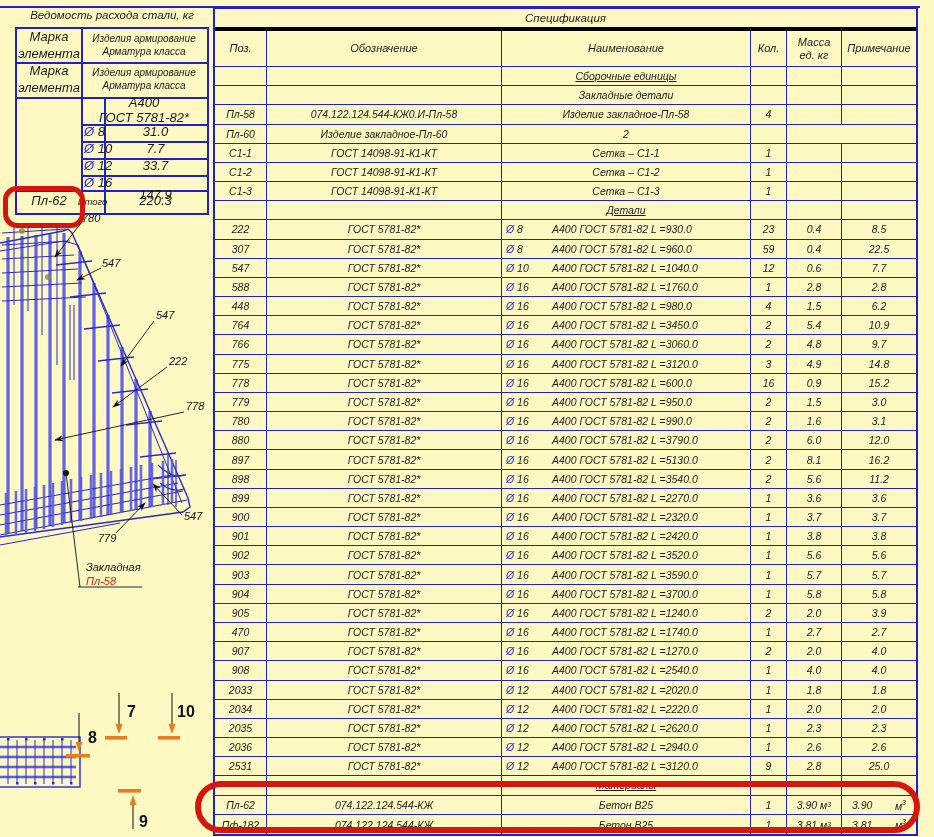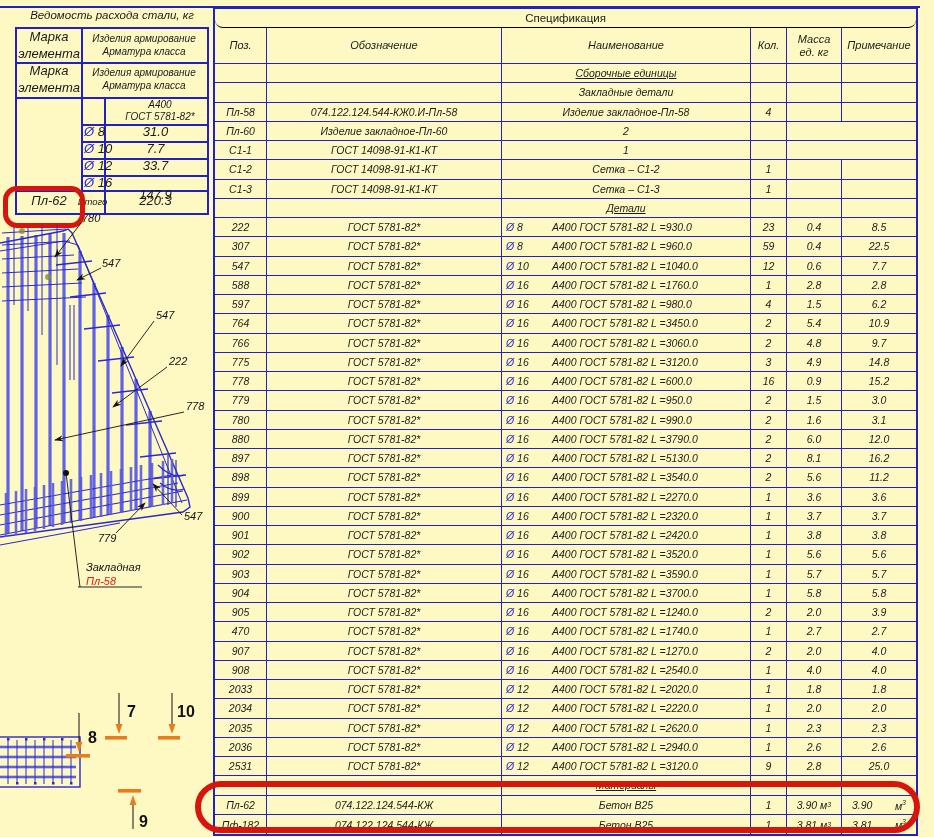--- a/index.html
+++ b/index.html
@@ -14,22 +14,22 @@
                border:2px solid #2121c4;box-sizing:border-box;}
   .sline{position:absolute;background:#2121c4;}
   .stxt{position:absolute;display:flex;align-items:center;justify-content:center;
         text-align:center;font-style:italic;font-size:13px;line-height:1.25;}
   .dsym{color:#2a2ad0;font-style:italic;}
   #red-circle-steel{position:absolute;left:3px;top:186px;width:72px;height:32px;
      border:5px solid #d6150d;border-radius:14px;}
   
   #spec{position:absolute;left:213px;top:7px;width:705px;height:829px;
         border:2px solid #2121c4;box-sizing:border-box;display:flex;flex-direction:column;}
-  #spec-title{height:18px;border-bottom:1px solid #000000;display:flex;align-items:center;
-        justify-content:center;font-size:11.5px;flex:0 0 auto;border-radius:8px;}
+  #spec-title{height:18px;border-bottom:4px solid #000000;display:flex;align-items:center;
+        justify-content:center;font-style:italic;font-size:11.5px;flex:0 0 auto;}
   .spec-grid{display:grid;grid-template-columns:52px 235px 249px 36px 55px 1fr;}
   #spec-header{height:35px;border-bottom:1.5px solid #2121c4;flex:0 0 auto;}
   #spec-header .hc{display:flex;flex-direction:column;align-items:center;justify-content:center;
         font-style:italic;font-size:11px;line-height:1.15;border-right:1px solid #2121c4;}
   #spec-header .hc:last-child{border-right:none;}
   #spec-body{flex:1 1 auto;display:flex;flex-direction:column;text-align:right;}
   .srow{flex:1 1 auto;border-bottom:1px solid #2121c4;}
   .srow:last-child{border-bottom:none;}
   .srow .c{border-right:1px solid #2121c4;display:flex;align-items:center;justify-content:center;
         font-style:italic;font-size:10.5px;overflow:hidden;white-space:nowrap;height:100%;}
@@ -71,21 +71,21 @@
       </div>
     <div class="stxt" style="left:64px;top:0;width:126px;height:33px;font-size:10px">
       <span><span>Изделия армирование</span><br><span>Арматура класса</span></span>
       </div>
     <div class="stxt" style="left:0;top:33px;width:64px;height:35px">
       <span><span>Марка</span><br><span>элемента</span></span>
       </div>
     <div class="stxt" style="left:64px;top:33px;width:126px;height:35px;font-size:10px">
       <span><span>Изделия армирование</span><br><span>Арматура класса</span></span>
       </div>
-    <div class="stxt" style="left:80px;top:68px;width:126px;height:27px;font-size:10px;line-height:1.15">
+    <div class="stxt" style="left:64px;top:68px;width:126px;height:27px;font-size:13px;line-height:1.15">
       <span><span>А400</span><br><span>ГОСТ 5781-82*</span></span>
       </div>
     <div id="steel-dia-rows">
         <div class="stxt" style="left: 64px; top: 95px; width: 23px; height: 17px; justify-content: flex-start; padding-left: 3px;"><span class="dsym">Ø</span>&nbsp;<span>8</span></div>
         <div class="stxt" style="left: 87px; top: 95px; width: 103px; height: 17px;">31.0</div>
         <div class="stxt" style="left: 64px; top: 112px; width: 23px; height: 17px; justify-content: flex-start; padding-left: 3px;"><span class="dsym">Ø</span>&nbsp;<span>10</span></div>
         <div class="stxt" style="left: 87px; top: 112px; width: 103px; height: 17px;">7.7</div>
         <div class="stxt" style="left: 64px; top: 129px; width: 23px; height: 17px; justify-content: flex-start; padding-left: 3px;"><span class="dsym">Ø</span>&nbsp;<span>12</span></div>
         <div class="stxt" style="left: 87px; top: 129px; width: 103px; height: 17px;">33.7</div>
         <div class="stxt" style="left: 64px; top: 146px; width: 23px; height: 17px; justify-content: flex-start; padding-left: 3px;"><span class="dsym">Ø</span>&nbsp;<span>16</span></div>
@@ -340,20 +340,21 @@
         <div class="srow spec-grid">
           <div class="c">Пл-60</div>
           <div class="c">Изделие закладное-Пл-60</div>
           <div class="c">2</div>
           <div class="c"></div>
           <div class="c"></div>
         </div>
         <div class="srow spec-grid">
           <div class="c">С1-1</div>
           <div class="c">ГОСТ 14098-91-К1-КТ</div>
+          <div class="c">Сетка – С1-1</div>
           <div class="c">1</div>
           <div class="c"></div>
           <div class="c"></div>
         </div>
         <div class="srow spec-grid">
           <div class="c">С1-2</div>
           <div class="c">ГОСТ 14098-91-К1-КТ</div>
           <div class="c">Сетка – С1-2</div>
           <div class="c">1</div>
           <div class="c"></div>
@@ -413,21 +414,21 @@
           <div class="c">ГОСТ 5781-82*</div>
           <div class="c name-left">
             <span class="dia-box"><span class="dsym">Ø</span>&nbsp;16</span>
             <span>А400 ГОСТ 5781-82 L =1760.0</span>
           </div>
           <div class="c">1</div>
           <div class="c">2.8</div>
           <div class="c">2.8</div>
         </div>
         <div class="srow spec-grid">
-          <div class="c">597</div>
+          <div class="c">448</div>
           <div class="c">ГОСТ 5781-82*</div>
           <div class="c name-left">
             <span class="dia-box"><span class="dsym">Ø</span>&nbsp;16</span>
             <span>А400 ГОСТ 5781-82 L =980.0</span>
           </div>
           <div class="c">4</div>
           <div class="c">1.5</div>
           <div class="c">6.2</div>
         </div>
         <div class="srow spec-grid">

